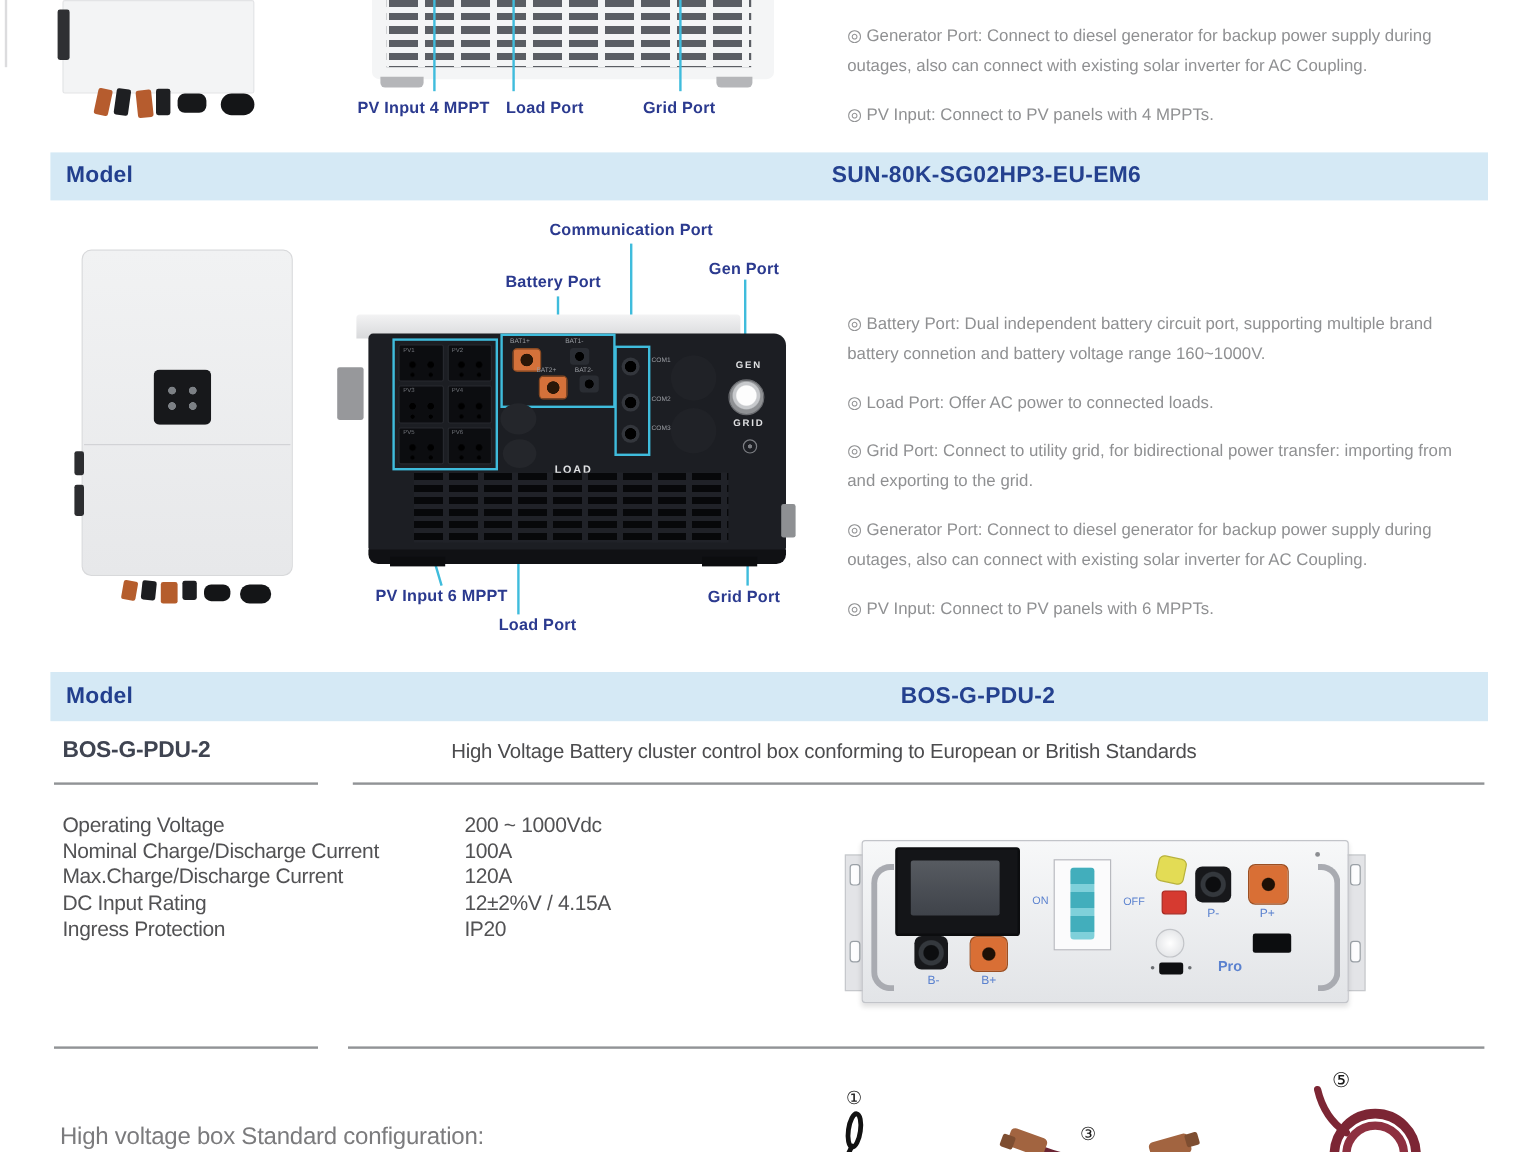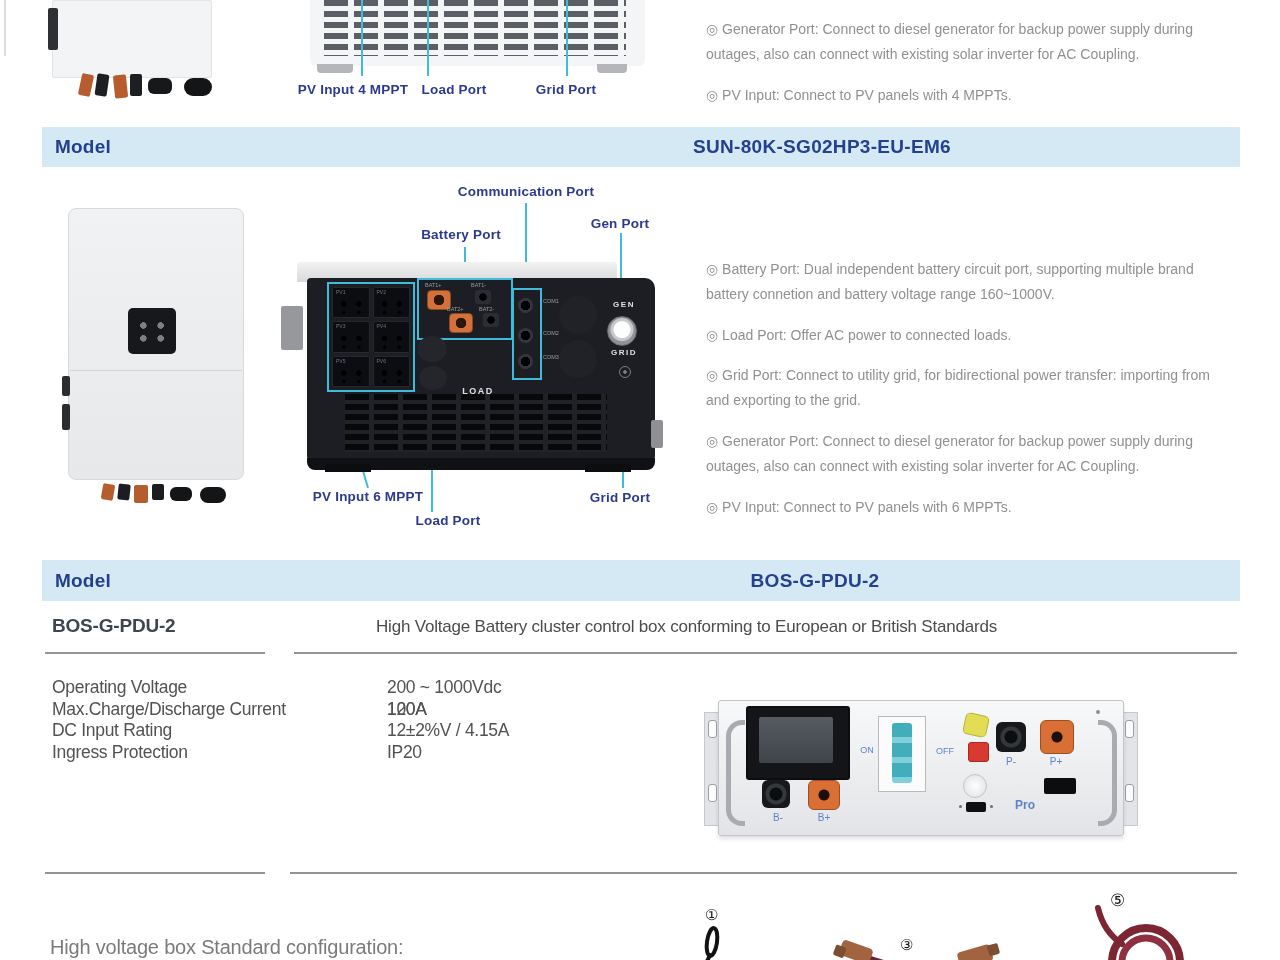--- a/index.html
+++ b/index.html
@@ -251,21 +251,21 @@
     <span class="mvalue" style="left:773px;">BOS-G-PDU-2</span>
   </div>
 
   <span class="hdr-name" style="left:52px;top:615px;">BOS-G-PDU-2</span>
   <span class="hdr-desc" style="left:376px;top:617px;">High Voltage Battery cluster control box conforming to European or British Standards</span>
   <div class="divider" style="left:45px;top:652px;width:220px;"></div>
   <div class="divider" style="left:294px;top:652px;width:943px;"></div>
 
   <div class="specs">
     <div class="spec-row"><span>Operating Voltage</span><span class="spec-val">200 ~ 1000Vdc</span></div>
-    <div class="spec-row"><span class="spec-val">100A</span></div>
+    <div class="spec-row"><span>Nominal Charge/Discharge Current</span><span class="spec-val">100A</span></div>
     <div class="spec-row"><span>Max.Charge/Discharge Current</span><span class="spec-val">120A</span></div>
     <div class="spec-row"><span>DC Input Rating</span><span class="spec-val">12±2%V / 4.15A</span></div>
     <div class="spec-row"><span>Ingress Protection</span><span class="spec-val">IP20</span></div>
   </div>
 
   <div class="pdu">
     <div class="ear" style="left:4px;"></div>
     <div class="ear" style="left:420px;"></div>
     <div class="slot" style="left:8px;top:26px;"></div>
     <div class="slot" style="left:8px;top:90px;"></div>

